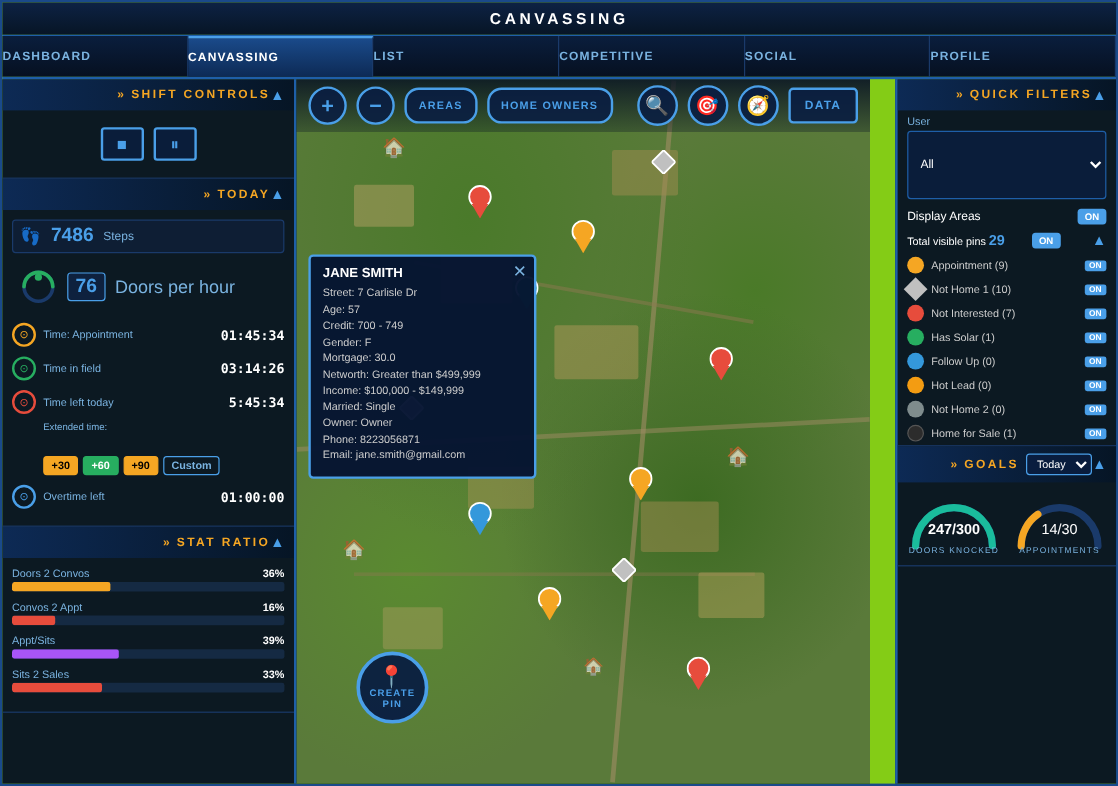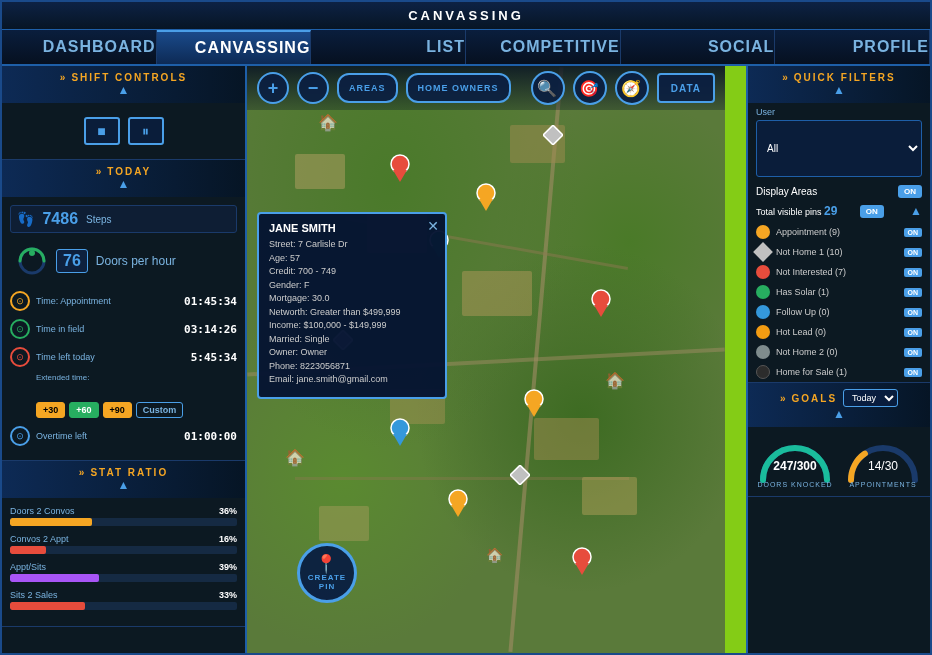--- a/index.html
+++ b/index.html
@@ -51,23 +51,23 @@
       border-bottom: 2px solid #1e5fa8;
       display: flex;
       align-items: center;
       z-index: 100;
     }
     .nav-item {
       flex: 1;
       height: 100%;
       display: flex;
       align-items: center;
-      justify-content: flex-end;
+      justify-content: flex-start;
       color: #7ab3e0;
-      font-size: 16px;
+      font-size: 10px;
       font-weight: bold;
       letter-spacing: 1px;
       cursor: pointer;
       border-right: 1px solid #1a3a6a;
     }
     .nav-item.active {
       background: linear-gradient(180deg, #1a4a8a 0%, #0d2a55 100%);
       color: #fff;
       border-top: 2px solid #4a9fe8;
     }
@@ -193,21 +193,20 @@
       border-bottom: 1px solid #1a3a6a;
     }
 
     .section-header {
       display: flex;
       align-items: center;
       justify-content: flex-end;
       padding: 6px 8px;
       background: linear-gradient(90deg, #0d2a55 0%, #061525 100%);
       cursor: pointer;
-      flex-direction: column;
     }
 
     .section-title {
       color: #f5a623;
       font-size: 10px;
       font-weight: bold;
       letter-spacing: 2px;
       display: flex;
       align-items: center;
       gap: 4px;
@@ -295,21 +294,21 @@
       font-size: 16px;
       font-weight: bold;
       background: rgba(15,35,70,0.8);
       border: 1px solid #4a9fe8;
       padding: 2px 6px;
       border-radius: 3px;
     }
 
     .doors-label {
       color: #7ab3e0;
-      font-size: 12px;
+      font-size: 15px;
       text-align: right;
     }
 
     .time-row {
       display: flex;
       align-items: center;
       gap: 6px;
       margin-bottom: 4px;
       padding: 2px 0;
     }

